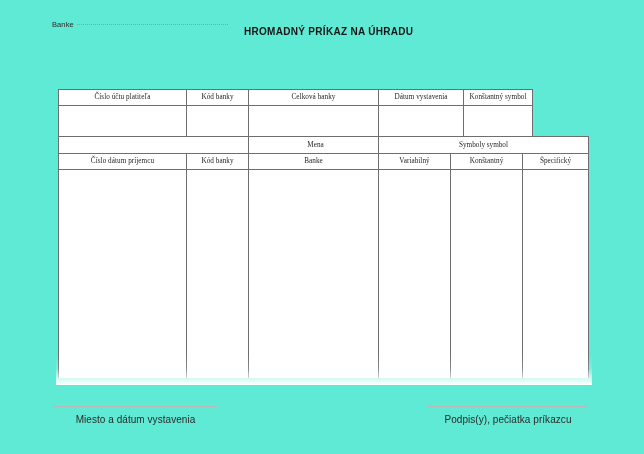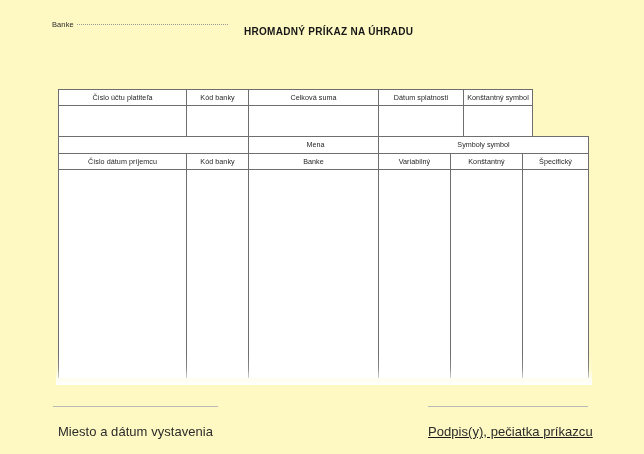--- a/index.html
+++ b/index.html
@@ -12,21 +12,21 @@
     height: 454px;
     overflow: hidden;
     font-family: "Liberation Sans", sans-serif;
     color: #1a1a1a;
     position: relative;
   }
 
   .page {
     position: absolute;
     inset: 0;
-    background: #fef9c3;
+    background: #5eead4;
   }
 
   
   .top-block {
     position: absolute;
     left: 0;
     top: 0;
     width: 644px;
     height: 78px;
   }
@@ -68,20 +68,21 @@
     white-space: nowrap;
   }
 
   
   .tbl {
     position: absolute;
     border-collapse: collapse;
     table-layout: fixed;
     font-size: 7.2px;
     color: #262626;
+    font-family: Liberation Serif, serif;
   }
   .tbl td {
     border: 1px solid #6e6e6e;
     padding: 0;
     text-align: center;
     vertical-align: middle;
     background: #ffffff;
   }
   .hcell {
     height: 15px;
@@ -137,29 +138,29 @@
   
   .sig {
     position: absolute;
     top: 406px;
   }
   .sig .rule {
     border-top: 1px solid #b9b9b9;
     height: 0;
   }
   .sig .cap {
-    font-size: 13px;
+    font-size: 10px;
     color: #2b2b2b;
     text-align: center;
-    margin-top: 17px;
+    margin-top: 7px;
     white-space: nowrap;
     letter-spacing: 0.05px;
   }
   #sig-left { left: 53px; width: 165px; }
-  #sig-right { left: 428px; width: 160px; text-decoration: underline; }
+  #sig-right { left: 428px; width: 160px; }
 </style>
 </head>
 <body>
 
 <div class="page">
 
   <div class="top-block">
 
     <div class="bank-lines">
       <div class="bank-row">
@@ -176,22 +177,22 @@
       <col style="width:128px">
       <col style="width:62px">
       <col style="width:130px">
       <col style="width:85px">
       <col style="width:69px">
     </colgroup>
     <tbody>
       <tr>
         <td class="hcell">Číslo účtu platiteľa</td>
         <td class="hcell">Kód banky</td>
-        <td class="hcell">Celková suma</td>
-        <td class="hcell">Dátum splatnosti</td>
+        <td class="hcell">Celková banky</td>
+        <td class="hcell">Dátum vystavenia</td>
         <td class="hcell">Konštantný symbol</td>
       </tr>
       <tr class="fill-row">
         <td></td>
         <td></td>
         <td></td>
         <td></td>
         <td></td>
       </tr>
     </tbody>

